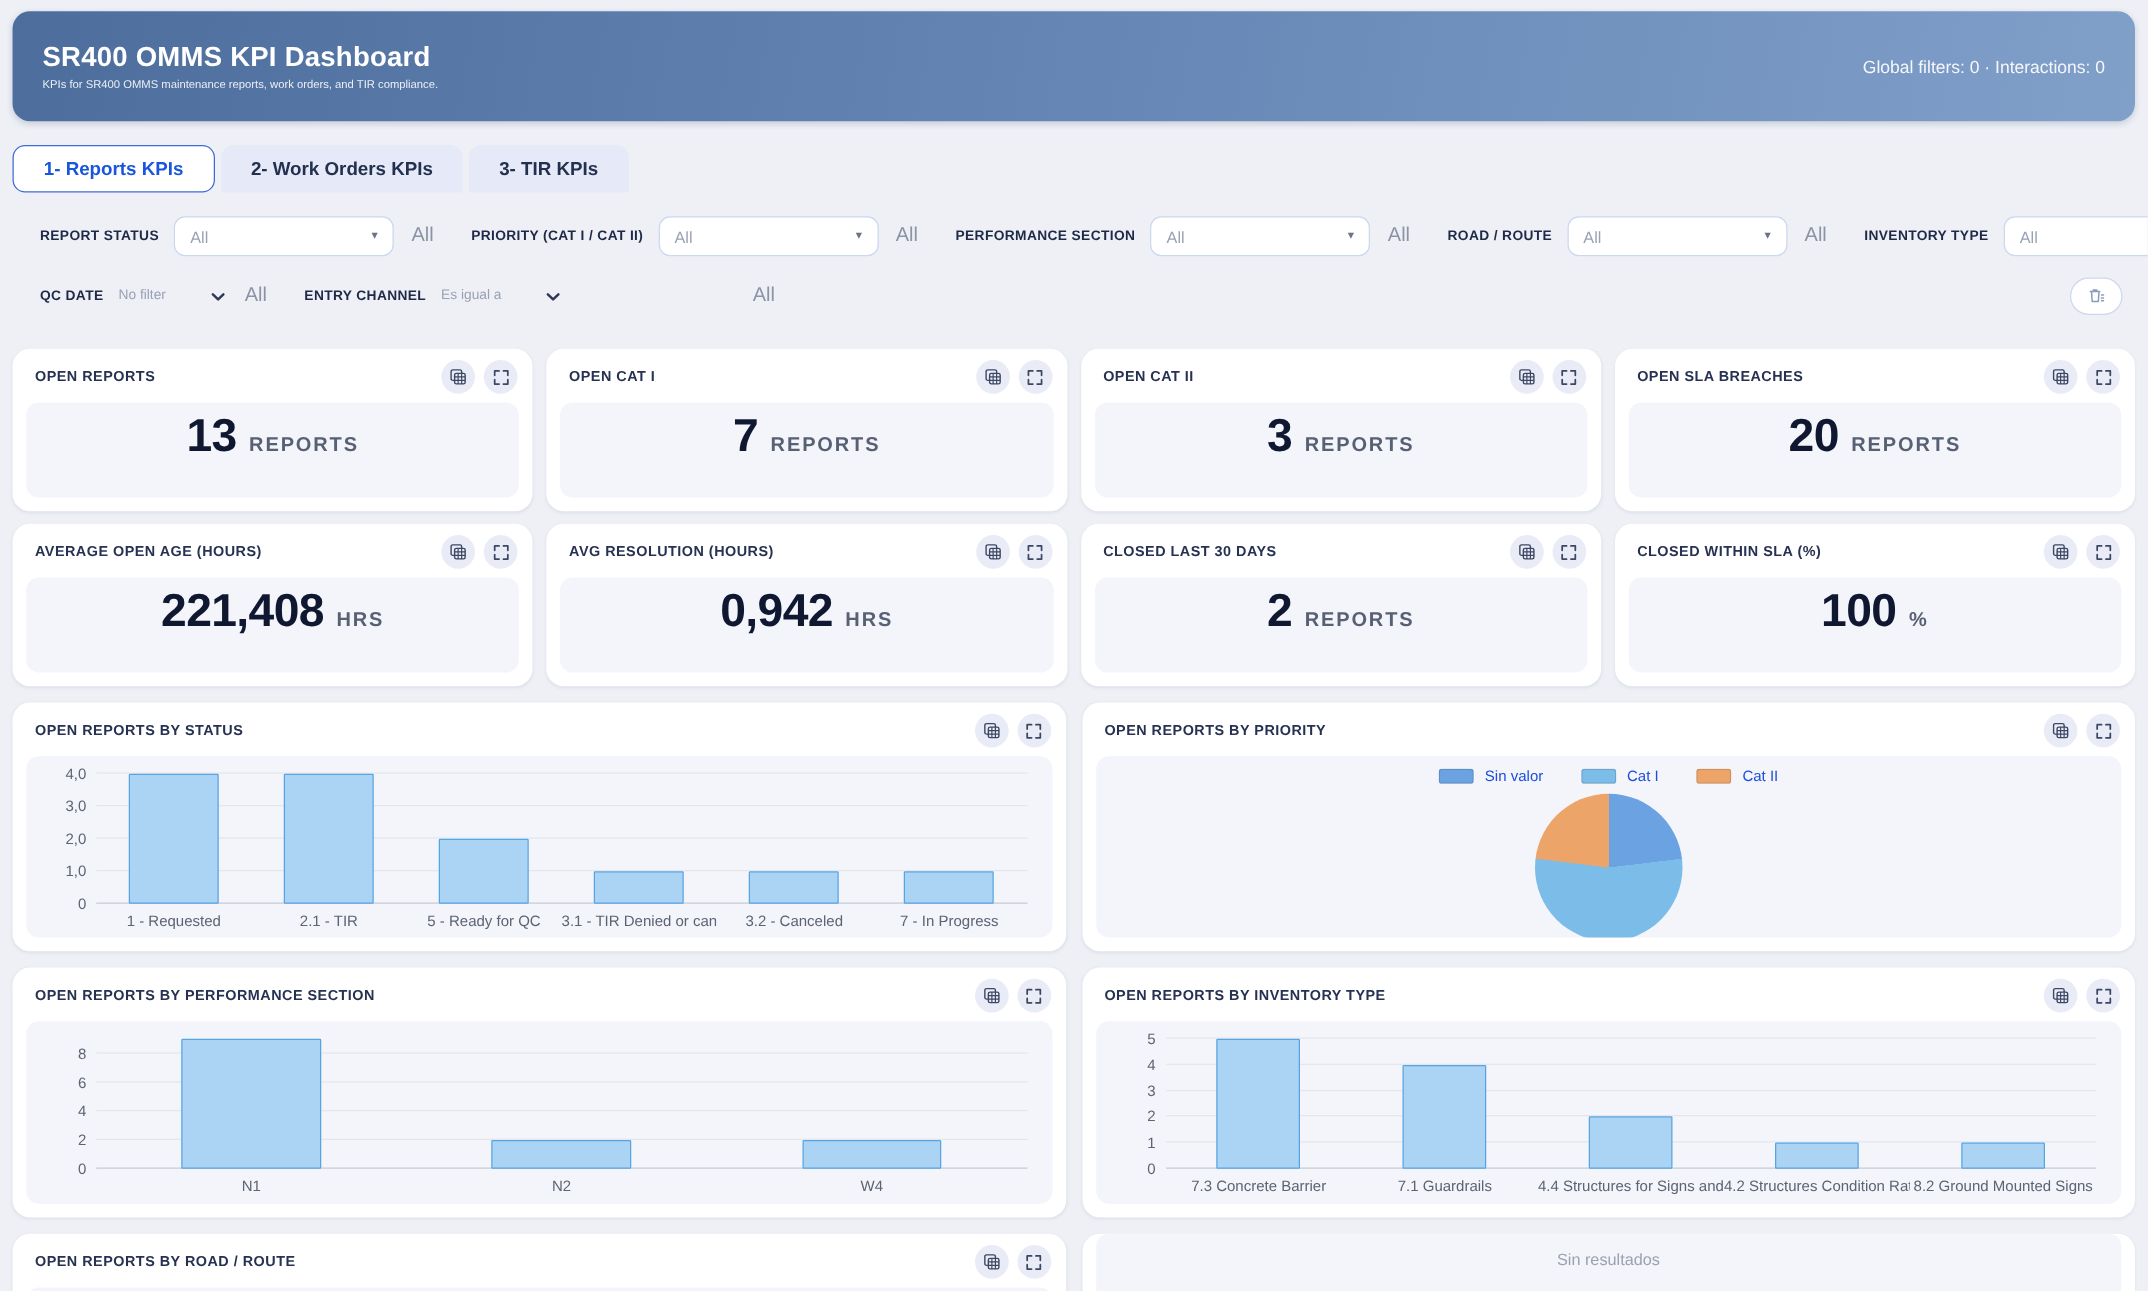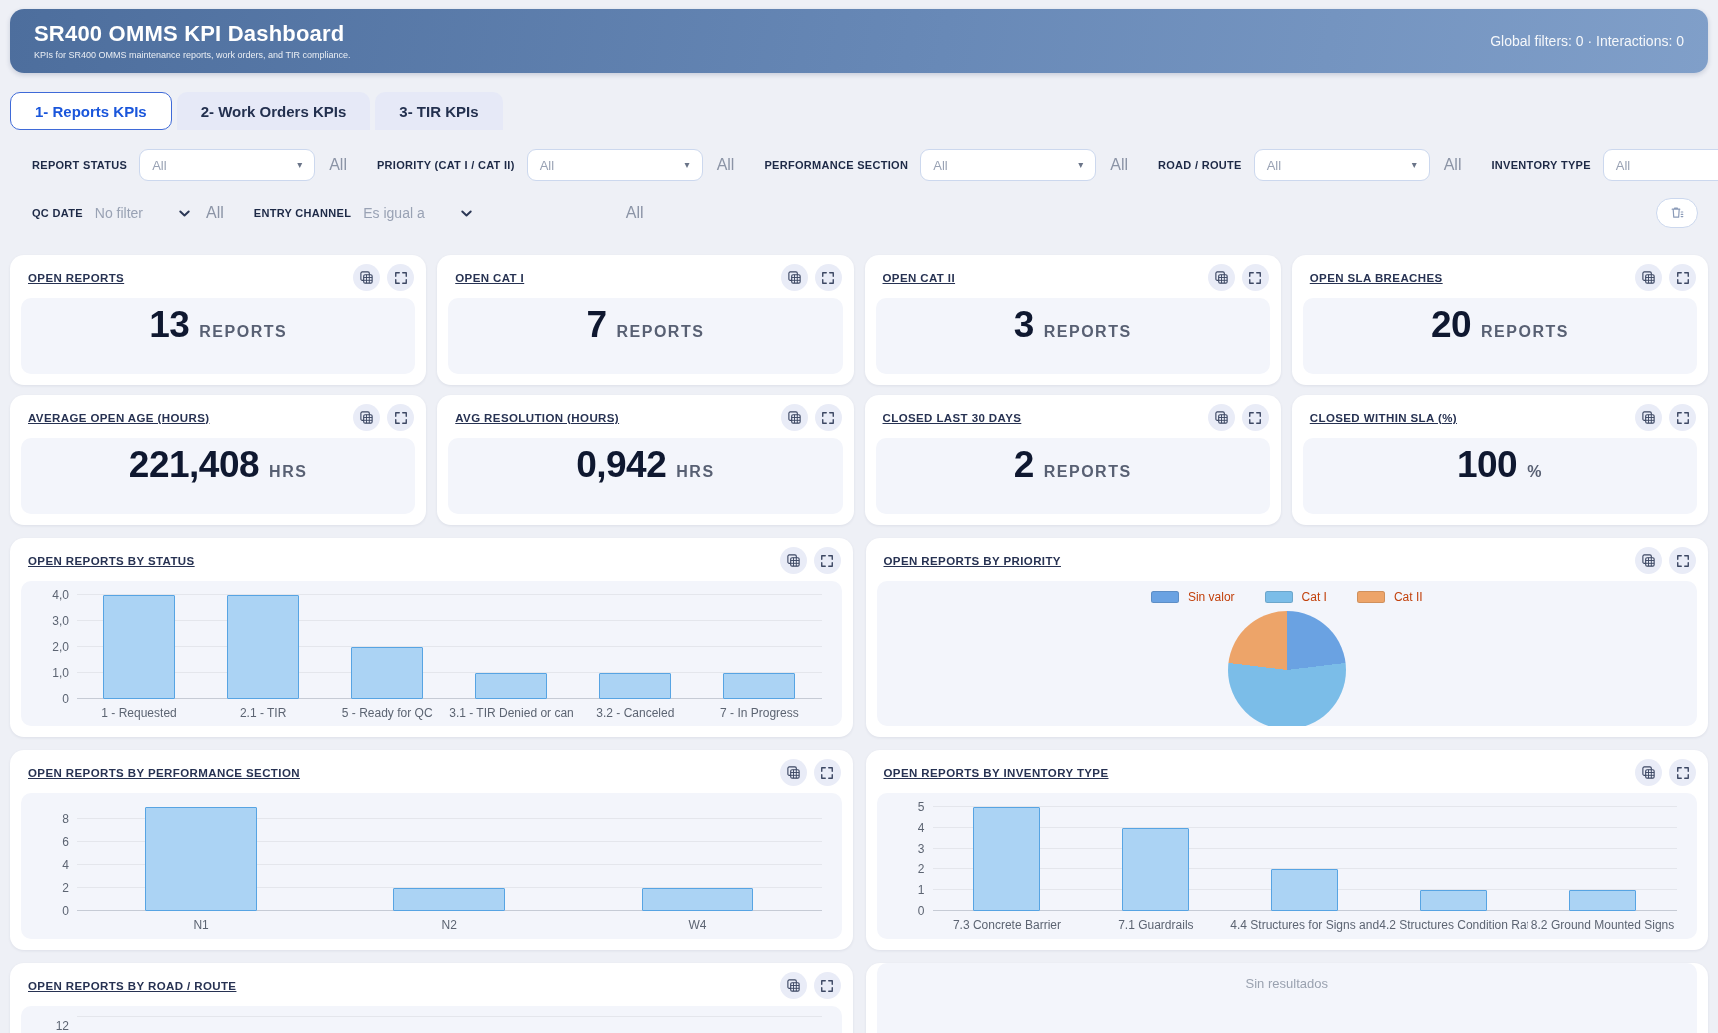--- a/index.html
+++ b/index.html
@@ -1,21 +1,21 @@
 <!DOCTYPE html>
 <html><head>
 <meta charset="utf-8">
 <style>
   html,body{margin:0;padding:0;}
   body{width:1718px;height:1033px;overflow:hidden;background:#eef0f6;
        font-family:"Liberation Sans",sans-serif;-webkit-font-smoothing:antialiased;}
   .page{position:relative;width:1718px;height:1033px;overflow:hidden;}
 
   
-  .banner{margin:9px 10px 0;height:64px;border-radius:14px;box-sizing:border-box;
+  .banner{margin:9px 10px 0;height:88px;border-radius:14px;box-sizing:border-box;
           background:linear-gradient(100deg,#4d6e9d 0%,#6889b7 55%,#809fc9 100%);
           color:#fff;display:flex;justify-content:space-between;align-items:center;
           padding:0 24px;box-shadow:0 2px 5px rgba(30,45,90,.18);}
   .banner-title{font-size:22px;font-weight:bold;letter-spacing:.2px;margin:0;line-height:1.1;}
   .banner-sub{font-size:9px;opacity:.88;margin-top:4px;}
   .banner-meta{font-size:14px;opacity:.92;}
 
   
   .tabs{display:flex;gap:5px;margin:19px 0 0 10px;align-items:flex-end;}
   .tab{height:38px;display:flex;align-items:center;padding:0 24px;font-size:15px;font-weight:bold;
@@ -26,32 +26,32 @@
   .filters{margin:17px 10px 0 32px;}
   .frow{display:flex;align-items:center;min-height:36px;}
   .frow2{margin-top:12px;margin-right:-16px;}
   .fitem{display:flex;align-items:center;margin-right:30px;}
   .flabel{font-size:11px;font-weight:bold;color:#1d2946;letter-spacing:.3px;margin-right:12px;white-space:nowrap;}
   .fselect{width:176px;height:32px;border:1px solid #ccd8ee;border-radius:9px;background:#fff;
            display:flex;align-items:center;justify-content:space-between;padding:0 12px;
            color:#99a2b4;font-size:13px;box-sizing:border-box;cursor:pointer;}
   .fcaret{color:#6a7488;font-size:10px;line-height:1;}
   .fsuffix{color:#8b94a6;font-size:16px;margin-left:14px;}
-  .fdate{display:flex;align-items:flex-end;gap:34px;color:#99a2b4;font-size:14px;cursor:pointer;}
+  .fdate{display:flex;align-items:flex-start;gap:34px;color:#99a2b4;font-size:11px;cursor:pointer;}
   .fdate svg{flex:none;}
   .standalone-all{color:#8b94a6;font-size:16px;margin-left:122px;}
   .spacer{flex:1;}
   .clear-btn{width:40px;height:28px;border:1px solid #ccd8ee;border-radius:15px;background:#fff;
              display:flex;align-items:center;justify-content:center;cursor:pointer;margin-right:26px;}
 
   
   .card{background:#fff;border-radius:14px;box-shadow:0 1px 3px rgba(25,39,80,.08);
         display:flex;flex-direction:column;box-sizing:border-box;}
   .card-head{display:flex;align-items:center;padding:9px 12px 7px 18px;}
-  .card-title{font-size:11.5px;font-weight:bold;color:#273252;letter-spacing:.4px;flex:1;text-decoration:underline;}
+  .card-title{font-size:11.5px;font-weight:bold;color:#273252;letter-spacing:.4px;flex:1;}
   .icon-btn{width:27px;height:27px;border-radius:50%;background:#e9ecf7;display:flex;
             align-items:center;justify-content:center;margin-left:7px;cursor:pointer;flex:none;}
   .panel{background:#f3f5fb;border-radius:10px;margin:0 11px 11px;flex:1;position:relative;overflow:hidden;}
 
   .kpi-grid{display:grid;grid-template-columns:repeat(4,1fr);gap:10px 11px;margin:24px 10px 0;}
   .kpi-card{height:130px;}
   .kpi-body{height:100%;display:flex;justify-content:center;align-items:center;}
   .kpi-center{display:flex;align-items:baseline;gap:10px;margin-bottom:22px;}
   .kpi-value{font-size:37px;font-weight:bold;color:#0f1830;letter-spacing:-.5px;}
   .kpi-unit{font-size:16px;font-weight:bold;color:#586073;letter-spacing:1.5px;}
@@ -67,21 +67,21 @@
   .gridline.zero{background:#c6cbd5;}
   .ytick{position:absolute;left:-48px;width:40px;text-align:right;font-size:12px;color:#5c6472;transform:translateY(50%);}
   .bc-bars{position:absolute;left:0;right:0;top:0;bottom:0;display:flex;align-items:flex-end;}
   .bar-slot{flex:1;display:flex;justify-content:center;align-items:flex-end;height:100%;}
   .bar{background:#abd3f4;border:1.5px solid #57a4e3;border-radius:1px;box-sizing:border-box;}
 
   .pie-wrap{display:flex;flex-direction:column;align-items:center;padding-top:9px;}
   .legend{display:flex;align-items:center;gap:30px;margin-bottom:7px;}
   .legend-item{display:flex;align-items:center;gap:9px;}
   .legend-swatch{width:28px;height:12px;border-radius:2.5px;border:1px solid rgba(0,0,0,.12);box-sizing:border-box;}
-  .legend-label{font-size:12px;color:#c2410c;text-align:center;}
+  .legend-label{font-size:12px;color:#1d4ed8;text-align:center;}
   .pie{width:118px;height:118px;border-radius:50%;}
 
   .empty-note{padding-top:13px;text-align:center;color:#9aa2b0;font-size:13px;}
 
   svg{display:block;}
 </style>
 </head>
 <body>
 
 <div class="page">

